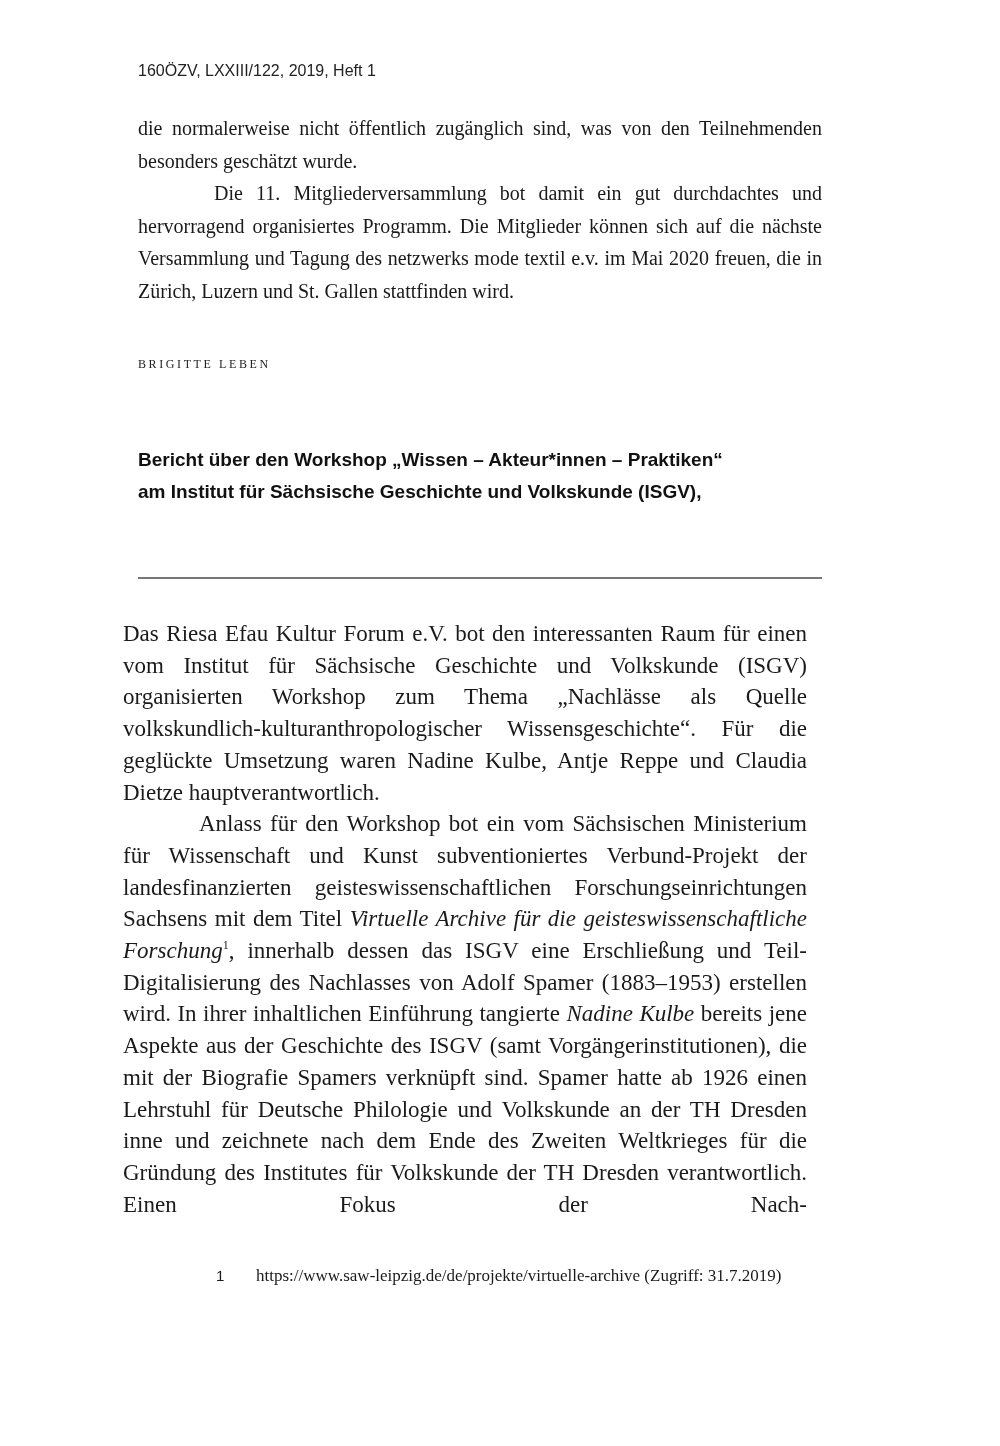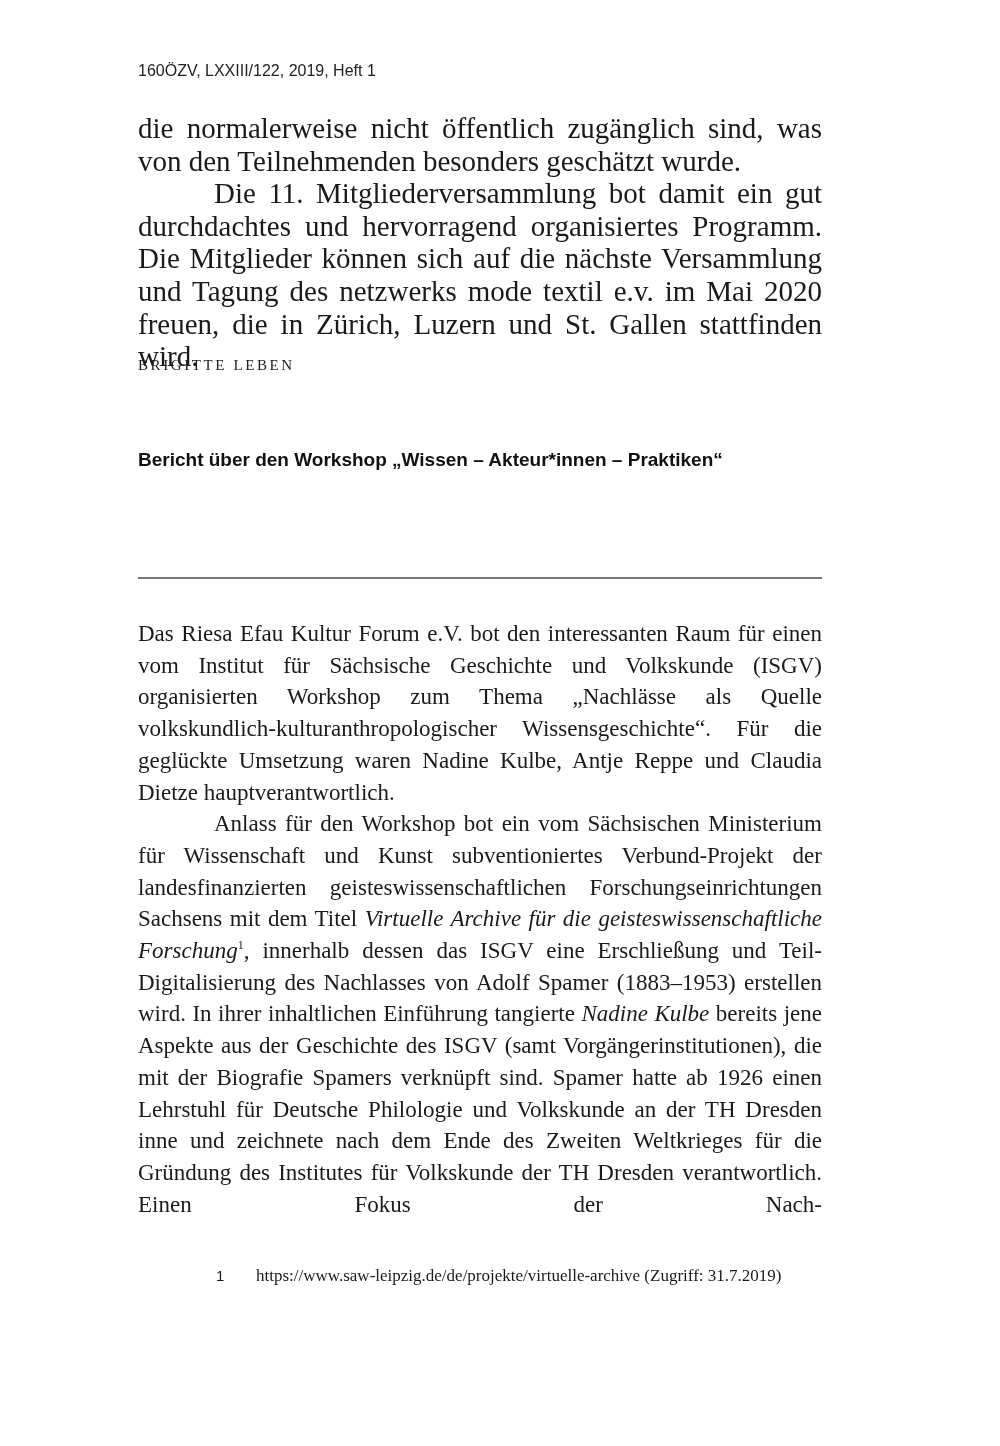--- a/index.html
+++ b/index.html
@@ -11,40 +11,40 @@
       position: absolute; top: 62px; left: 138px; width: 684px;
       display: flex; 
       font-family: "Liberation Sans", sans-serif; font-size: 16px; color: #222;
     }
     .body-text {
       font-family: "Liberation Serif", serif;
       text-align: justify; hyphens: manual;
     }
     .prev {
       position: absolute; top: 112px; left: 138px; width: 684px;
-      font-size: 29px; line-height: 32.6px;
+      font-size: 20px; line-height: 32.6px;
     }
     .prev p { margin: 0; }
     .indent { text-indent: 76px; }
     .author {
       position: absolute; top: 357px; left: 138px;
-      font-family: "Liberation Serif", serif; font-size: 15px;
+      font-family: "Liberation Serif", serif; font-size: 12px;
       letter-spacing: 2.6px; color: #222;
     }
     .section-title {
       position: absolute; top: 444px; left: 138px; width: 684px;
       font-family: "Liberation Sans", sans-serif; font-weight: bold;
       font-size: 19px; line-height: 32px; color: #111;
     }
     .rule {
       position: absolute; top: 577px; left: 138px; width: 684px;
       height: 0; border-top: 2px solid #777;
     }
     .main {
-      position: absolute; top: 618px; left: 138px; width: 684px;
+      position: absolute; top: 618px; left: 123px; width: 684px;
       font-size: 23px; line-height: 31.7px;
     }
     .main p { margin: 0; }
     .last-line { text-align-last: justify; }
     sup.fn { font-size: 12px; vertical-align: super; line-height: 0; }
     .footnote {
       position: absolute; top: 1263px; left: 216px; width: 606px;
       font-family: "Liberation Serif", serif; font-size: 17px; line-height: 26px;
       display: flex;
     }
@@ -64,20 +64,21 @@
 
 <div class="prev body-text">
   <p>die normalerweise nicht öffentlich zugänglich sind, was von den Teil­nehmenden besonders geschätzt wurde.</p>
   <p class="indent">Die 11. Mitgliederversammlung bot damit ein gut durchdach­tes und hervorragend organisiertes Programm. Die Mitglieder kön­nen sich auf die nächste Versammlung und Tagung des netzwerks mode textil e.v. im Mai 2020 freuen, die in Zürich, Luzern und St. Gallen stattfinden wird.</p>
 </div>
 
 <div class="author">BRIGITTE LEBEN</div>
 
 <div class="section-title">
   <div>Bericht über den Workshop „Wissen – Akteur*innen – Praktiken“</div>
+  <div>am Institut für Sächsische Geschichte und Volkskunde (ISGV),</div>
 </div>
 
 <div class="rule"></div>
 
 <div class="main body-text">
   <p>Das Riesa Efau Kultur Forum e.V. bot den interessanten Raum für einen vom Institut für Sächsische Geschichte und Volkskunde (ISGV) organisierten Workshop zum Thema „Nachlässe als Quelle volkskundlich-kulturanthropologischer Wissensgeschichte“. Für die geglückte Umsetzung waren Nadine Kulbe, Antje Reppe und Clau­dia Dietze hauptverantwortlich.</p>
   <p class="indent last-line"><span>Anlass für den Workshop bot ein vom Sächsischen Ministe­rium für Wissenschaft und Kunst subventioniertes Verbund-Projekt der landesfinanzierten geisteswissenschaftlichen Forschungseinrich­tungen Sachsens mit dem Titel </span><em>Virtuelle Archive für die geisteswissen­schaftliche Forschung</em><sup class="fn">1</sup><span>, innerhalb dessen das ISGV eine Erschließung und Teil-Digitalisierung des Nachlasses von Adolf Spamer (1883–1953) erstellen wird. In ihrer inhaltlichen Einführung tangierte </span><em>Nadine Kulbe</em><span> bereits jene Aspekte aus der Geschichte des ISGV (samt Vorgängerinstitutionen), die mit der Biografie Spamers verknüpft sind. Spamer hatte ab 1926 einen Lehrstuhl für Deutsche Philologie und Volkskunde an der TH Dresden inne und zeichnete nach dem Ende des Zweiten Weltkrieges für die Gründung des Institutes für Volkskunde der TH Dresden verantwortlich. Einen Fokus der Nach-</span></p>
 </div>
 
 <div class="footnote">

